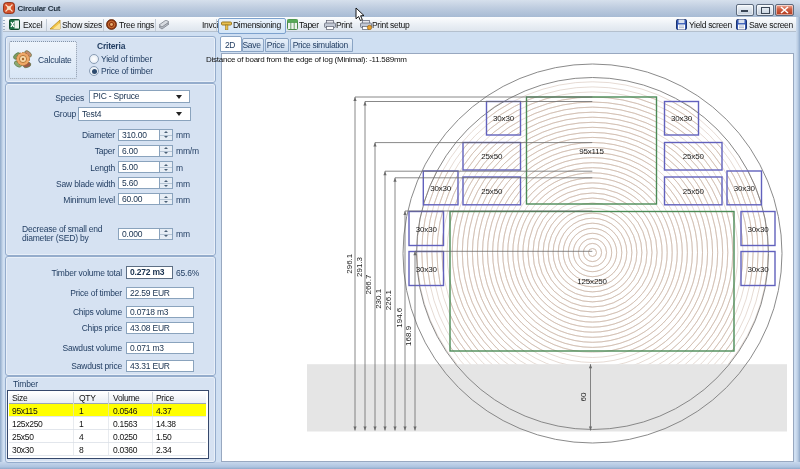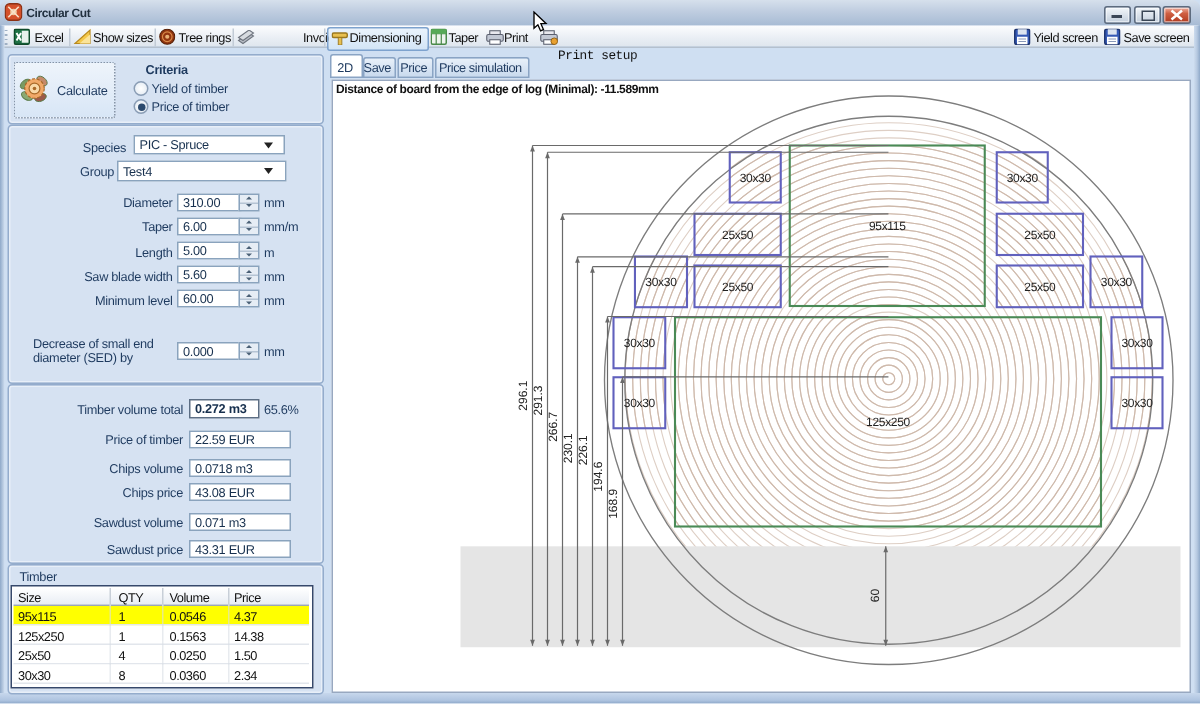--- a/index.html
+++ b/index.html
@@ -78,21 +78,21 @@
 <rect x="0.5" y="3" width="11" height="4.5" rx="1" fill="#c2c8d4" stroke="#5a5f6e" stroke-width="0.7"></rect>
 <rect x="2.5" y="6.5" width="7" height="3" fill="#fff" stroke="#5a5f6e" stroke-width="0.7"></rect>
 </svg>
 <div class="a tbtxt" style="left:336px;top:20px;">Print</div>
 <svg class="a" style="left:360px;top:20px" width="12" height="10" viewBox="0 0 12 10">
 <rect x="2.5" y="0.5" width="7" height="3" fill="#e8e8ee" stroke="#5a5f6e" stroke-width="0.7"></rect>
 <rect x="0.5" y="3" width="11" height="4.5" rx="1" fill="#c2c8d4" stroke="#5a5f6e" stroke-width="0.7"></rect>
 <rect x="2.5" y="6.5" width="7" height="3" fill="#fff" stroke="#5a5f6e" stroke-width="0.7"></rect>
 <circle cx="9.5" cy="7.5" r="2.2" fill="#e8a030" stroke="#8a5a10" stroke-width="0.6"></circle>
 </svg>
-<div class="a tbtxt" style="left:372px;top:32px;font-family:Liberation Mono, monospace;">Print setup</div>
+<div class="a tbtxt" style="left:372px;top:20px;">Print setup</div>
 <svg class="a" style="left:676px;top:19px" width="11" height="11" viewBox="0 0 11 11">
 <rect x="0.5" y="0.5" width="10" height="10" rx="1.2" fill="#3458b4" stroke="#1e3570"></rect>
 <rect x="2.5" y="0.5" width="6" height="3.6" fill="#dce4f0"></rect>
 <rect x="2" y="5.5" width="7" height="5" fill="#fff"></rect>
 <path d="M3 7H8M3 8.7H8" stroke="#8898b8" stroke-width="0.7"></path>
 </svg>
 <div class="a tbtxt" style="left:689px;top:20px;">Yield screen</div>
 <svg class="a" style="left:736px;top:19px" width="11" height="11" viewBox="0 0 11 11">
 <rect x="0.5" y="0.5" width="10" height="10" rx="1.2" fill="#3458b4" stroke="#1e3570"></rect>
 <rect x="2.5" y="0.5" width="6" height="3.6" fill="#dce4f0"></rect>
@@ -225,21 +225,21 @@
 <div class="a" style="left:151.7px;top:403px;width:1px;height:52px;background:#d8dde4;opacity:.6"></div>
 <div class="a" style="left:220.3px;top:36px;width:19.5px;height:14px;background:#fff;border:1px solid #8aa4c4;border-radius:2px 2px 0 0;z-index:3"></div>
 <div class="a tbtxt" style="left:220.3px;top:40px;width:19.5px;text-align:center;color:#1e3a5f;z-index:4">2D</div>
 <div class="a" style="left:241.5px;top:38px;width:20px;height:12px;background:linear-gradient(#e8f0f9,#c9daee);border:1px solid #8aa4c4;border-radius:2px 2px 0 0"></div>
 <div class="a tbtxt" style="left:241.5px;top:40px;width:20px;text-align:center;color:#1e3a5f;z-index:4">Save</div>
 <div class="a" style="left:264.5px;top:38px;width:22.5px;height:12px;background:linear-gradient(#e8f0f9,#c9daee);border:1px solid #8aa4c4;border-radius:2px 2px 0 0"></div>
 <div class="a tbtxt" style="left:264.5px;top:40px;width:22.5px;text-align:center;color:#1e3a5f;z-index:4">Price</div>
 <div class="a" style="left:289.5px;top:38px;width:61.5px;height:12px;background:linear-gradient(#e8f0f9,#c9daee);border:1px solid #8aa4c4;border-radius:2px 2px 0 0"></div>
 <div class="a tbtxt" style="left:289.5px;top:40px;width:61.5px;text-align:center;color:#1e3a5f;z-index:4">Price simulation</div>
 <div class="a" style="left:220.5px;top:52.5px;width:571px;height:407px;background:#fff;border:1px solid #98a8c0;z-index:1"></div>
-<div class="a" style="left:224px;top:55px;font-size:8px;font-weight:bold;letter-spacing:-0.25px;color:#111;z-index:2;white-space:nowrap">Distance of board from the edge of log (Minimal): -11.589mm</div>
+<div class="a" style="left:206px;top:55px;font-size:8px;font-weight:normal;letter-spacing:-0.25px;color:#111;z-index:2;white-space:nowrap">Distance of board from the edge of log (Minimal): -11.589mm</div>
 <svg class="a" style="left:219px;top:53px;z-index:2" width="572" height="406" viewBox="219 53 572 406">
     <defs>
       <clipPath id="log">
         <circle cx="592.5" cy="253.5" r="176.0"></circle>
       </clipPath>
       <clipPath id="brds">
         <rect x="526.5" y="97" width="130.0" height="107"></rect>
         <rect x="450" y="211.5" width="284" height="139.5"></rect>
         <rect x="486.5" y="101.5" width="34.0" height="33.5"></rect>
         <rect x="664.5" y="101.5" width="34.0" height="33.5"></rect>

